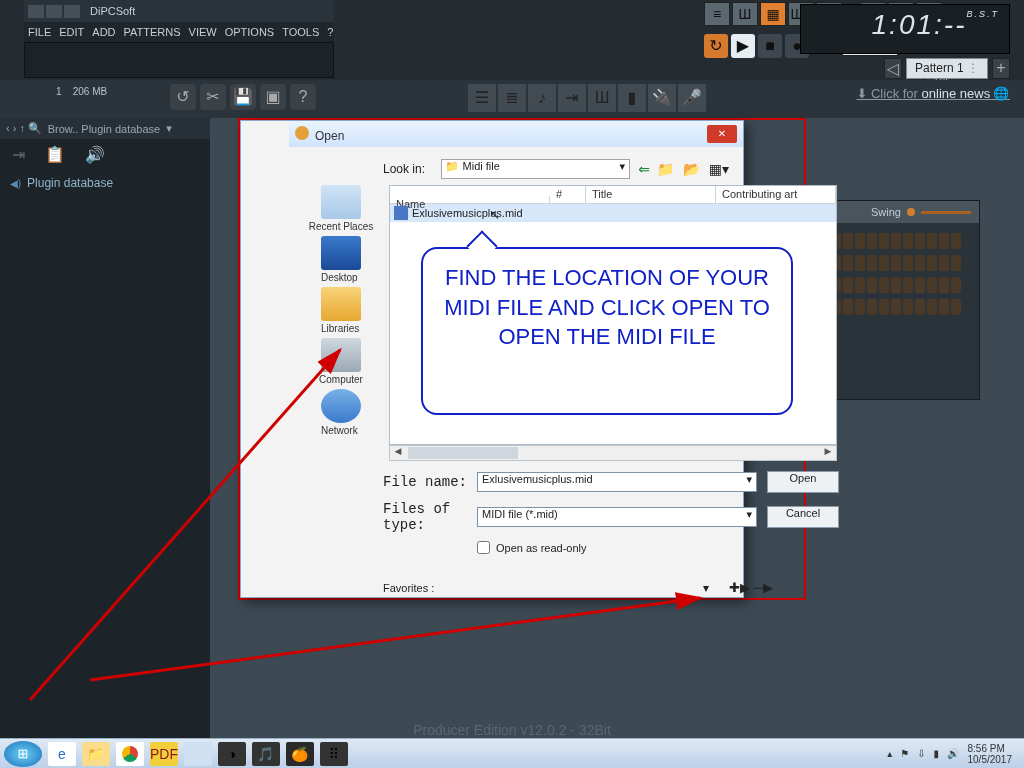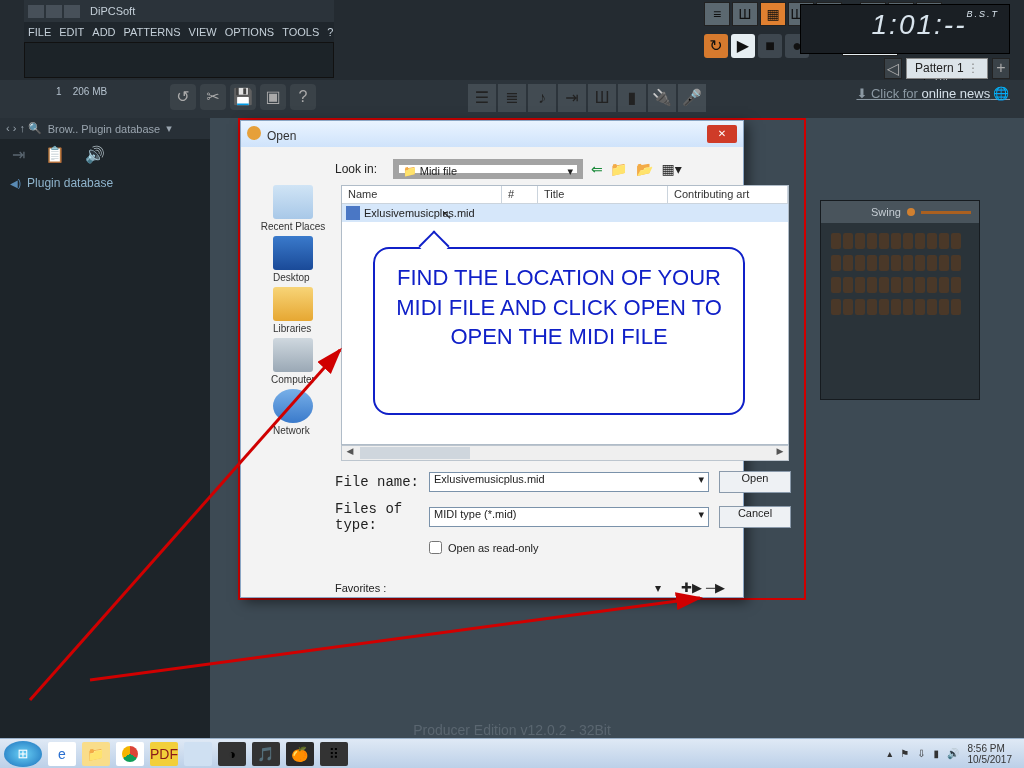--- a/index.html
+++ b/index.html
@@ -51,42 +51,42 @@
 .chrack { position:absolute; left:820px; top:200px; width:160px; height:200px; background:#2a3339; border:1px solid #161b1f;}
 .chrack-head { background:#49545c; height:22px; display:flex; align-items:center; justify-content:flex-end; padding:0 8px; color:#c5cdd4; font-size:11px; gap:6px;}
 .swing-dot { width:8px; height:8px; background:#d08030; border-radius:50%;}
 .swing-bar { width:50px; height:3px; background:#aa6020;}
 .chrack-body { padding:10px; display:flex; flex-direction:column; gap:6px;}
 .step-row { display:flex; gap:2px;}
 .step-cell { width:10px; height:16px; background:#4a3828; border-radius:2px;}
 
 
 .dialog-border { position:absolute; left:238px; top:118px; width:568px; height:482px; border:2px solid #d00000;}
-.dialog { position:absolute; left:240px; top:120px; width:504px; height:478px; background:#f3f3f3; border:1px solid #8ba6c4; box-shadow: 4px 4px 12px rgba(0,0,0,0.5);}
+.dialog { position:absolute; left:240px; top:120px; width:504px; height:478px; background:#f3f3f3; border:1px solid #8ba6c4; box-shadow: 4px 4px 12px rgba(0,0,0,0.5); padding-left: 48px;}
 .dialog-title { height:26px; background:linear-gradient(#eaf4ff,#cfe3fb); display:flex; align-items:center; padding:0 6px; font-size:12px; color:#333; justify-content:space-between;}
 .dialog-title .close { background:#cf3b28; color:#fff; width:30px; height:18px; text-align:center; font-size:10px; line-height:18px; border-radius:2px; cursor:pointer;}
 .dialog-title .ico { width:14px; height:14px; background:#e6a03a; border-radius:50%; display:inline-block; margin-right:6px;}
 .dialog-body { padding:12px 14px; font-size:12px; color:#222; position:relative; height:calc(100% - 26px);}
 .lookin-row { display:flex; align-items:center; gap:8px; margin-bottom:10px; padding-left:80px;}
 .lookin-row label { width:50px;}
-.lookin-select { width:190px; height:20px; border:6px solid #a3a3a3; background:#fff; font-size:11px; padding:0 4px;}
+.lookin-select { width:190px; height:20px; border:1px solid #a3a3a3; background:#fff; font-size:11px; padding:0 4px;}
 .nav-icons { display:flex; gap:8px; font-size:14px;}
 .places { position:absolute; left:8px; top:38px; width:88px; display:flex; flex-direction:column; gap:4px; align-items:center;}
 .place { font-size:10px; color:#333; cursor:pointer;}
 .place .pi { width:40px; height:34px; margin:0 auto 2px; border-radius:3px;}
 .pi.recent { background:linear-gradient(#d0e4f5,#a8c8e8);}
 .pi.desktop { background:linear-gradient(#3a7acb,#1a4a98);}
 .pi.lib { background:linear-gradient(#f7d477,#e6a732);}
 .pi.comp { background:linear-gradient(#cfd8df,#9aa8b5);}
 .pi.net { background:linear-gradient(#78b0e8,#3a7acb); border-radius:50%;}
 
 .file-area { position:absolute; left:100px; top:38px; width:448px; height:260px; border:1px solid #b0bcc8; background:#fff;}
 .file-head { height:18px; border-bottom:1px solid #cbd4dd; display:flex; font-size:11px; color:#333;}
 .file-head div { padding:2px 6px; border-right:1px solid #cbd4dd;}
-.fh-name { width:160px;}
+.fh-name { width:160px;margin-top:10px;}
 .fh-num { width:36px;}
 .fh-title { width:130px;}
 .fh-cont { flex:1;}
 .file-row { height:18px; background:#d6e7fa; display:flex; align-items:center; padding:0 4px; font-size:11px; color:#222; cursor:pointer;}
 .file-row .fic { width:14px; height:14px; background:#4a77c5; margin-right:4px;}
 
 .callout { position:absolute; left:132px; top:100px; width:372px; height:168px; border:2px solid #1020c8; border-radius:16px; background:#fff; color:#1020c8; font-size:22px; text-align:center; padding:14px 12px; line-height:1.35;}
 .callout::before { content:""; position:absolute; top:-14px; left:48px; width:20px; height:20px; background:#fff; border-left:2px solid #1020c8; border-top:2px solid #1020c8; transform:rotate(45deg);}
 
 .scrollbar-h { position:absolute; left:100px; top:298px; width:448px; height:16px; background:#efefef; border:1px solid #bcc5ce; display:flex; align-items:center;}
@@ -325,21 +325,21 @@
     </div>
 
     <div class="bottom-fields">
       <div class="field-row">
         <label>File name:</label>
         <div class="combo"><span>Exlusivemusicplus.mid</span><span style="float:right;">▾</span></div>
         <div class="btn-win">Open</div>
       </div>
       <div class="field-row">
         <label>Files of type:</label>
-        <div class="combo"><span>MIDI type (*.mid)</span><span style="float:right;">▾</span></div>
+        <div class="combo"><span>MIDI file (*.mid)</span><span style="float:right;">▾</span></div>
         <div class="btn-win">Cancel</div>
       </div>
       <div class="readonly-row">
         <input type="checkbox" style="">
         <span>Open as read-only</span>
       </div>
       <div class="fav-row">
         <label>Favorites :</label>
         <div class="combo" style="width:232px;">
             <span style="float:right;">▾</span>

